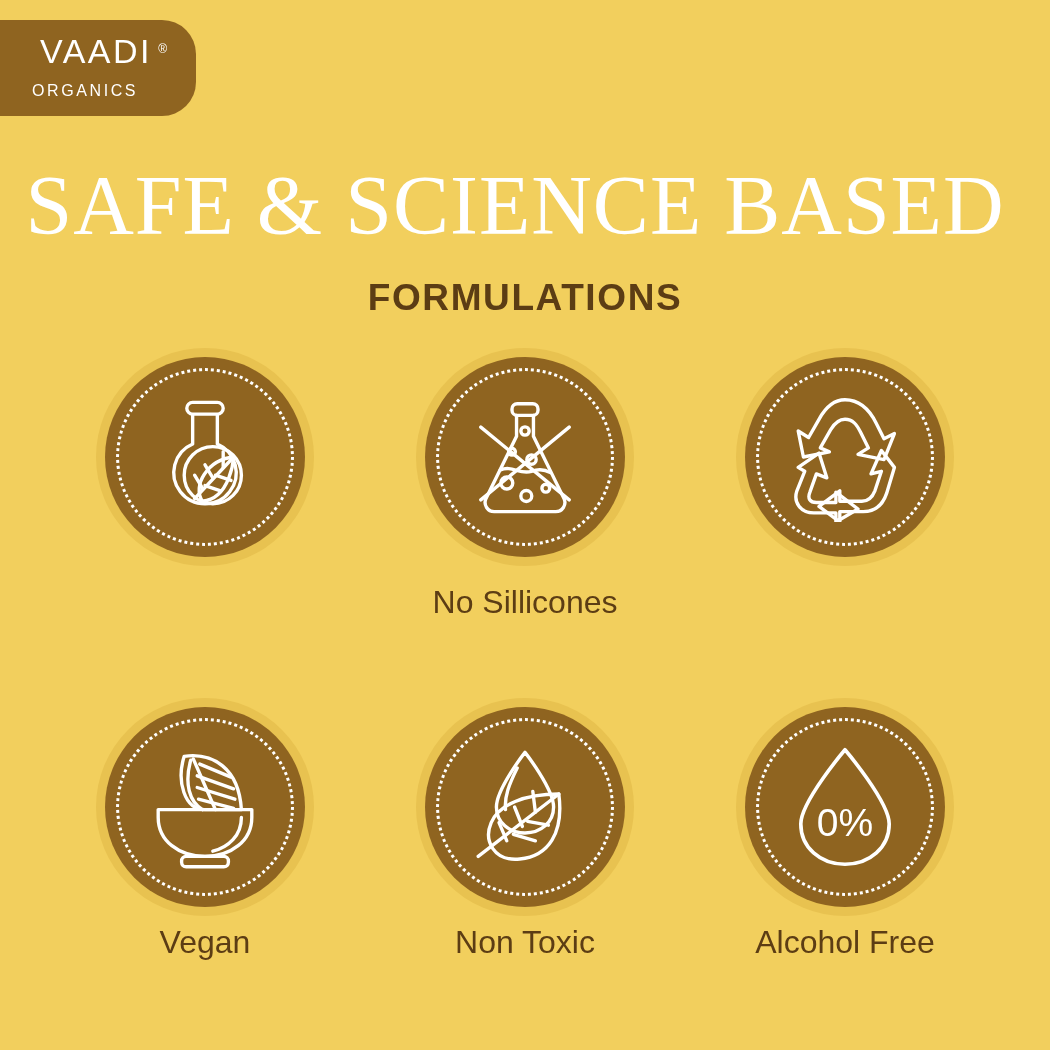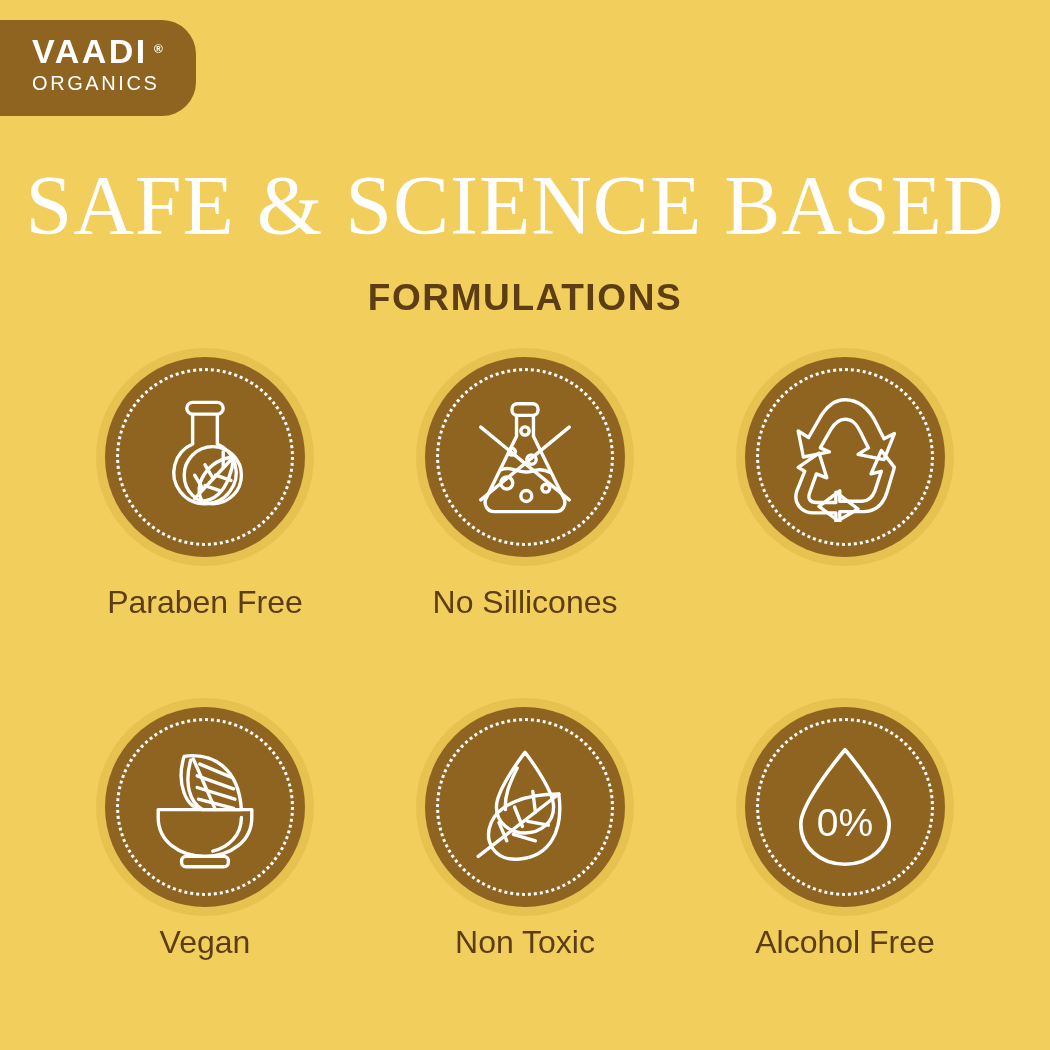--- a/index.html
+++ b/index.html
@@ -27,41 +27,42 @@
     border-top-left-radius: 0px;
     border-top-right-radius: 34px;
     border-bottom-right-radius: 34px;
     border-bottom-left-radius: 0px;
     box-sizing: border-box;
     padding: 12px 0 0 72px;
   }
   .logo-wordmark {
     color: #ffffff;
     font-size: 34px;
-    font-weight: 700;
+    font-weight: 400;
     letter-spacing: 2.5px;
     line-height: 38px;
     position: relative;
     display: inline-block;
+    margin-left: 8px;
   }
   .logo-reg {
     position: absolute;
     top: -2px;
     right: -15px;
     font-size: 12px;
     letter-spacing: 0;
     color: #ffffff;
   }
   .logo-sub {
     color: #ffffff;
-    font-size: 20px;
+    font-size: 16px;
     font-weight: 400;
     letter-spacing: 2.6px;
     line-height: 22px;
-    margin-top: 2px;
+    margin-top: 10px;
   }
 
   
   .headline {
     position: absolute;
     top: 160px;
     left: 0;
     width: 1030px;
     text-align: center;
     color: #ffffff;
@@ -183,21 +184,20 @@
             <path d="M72 50 L42 82"></path>
             <path d="M64 58 L64 46"></path>
             <path d="M58 64 L70 68"></path>
             <path d="M56 66 L50 56"></path>
             <path d="M50 72 L62 76"></path>
             <path d="M48 74 L42 64"></path>
           </svg>
         </div>
       </div>
     </div>
-    <div class="cell-label">Paraben Free</div>
   </div>
 
   <div class="cell">
     <div class="badge">
       <div class="badge-inner">
         <div class="badge-dots"></div>
         <div class="badge-icon">
           <svg viewBox="0 0 100 100" fill="none" stroke="#ffffff" stroke-width="2.6" stroke-linecap="round" stroke-linejoin="round">
             <rect x="40" y="9" width="20" height="9" rx="4"></rect>
             <path d="M43.5 18 L43.5 34 L20 82 A7 7 0 0 0 26.5 92 L73.5 92 A7 7 0 0 0 80 82 L56.5 34 L56.5 18"></path>

